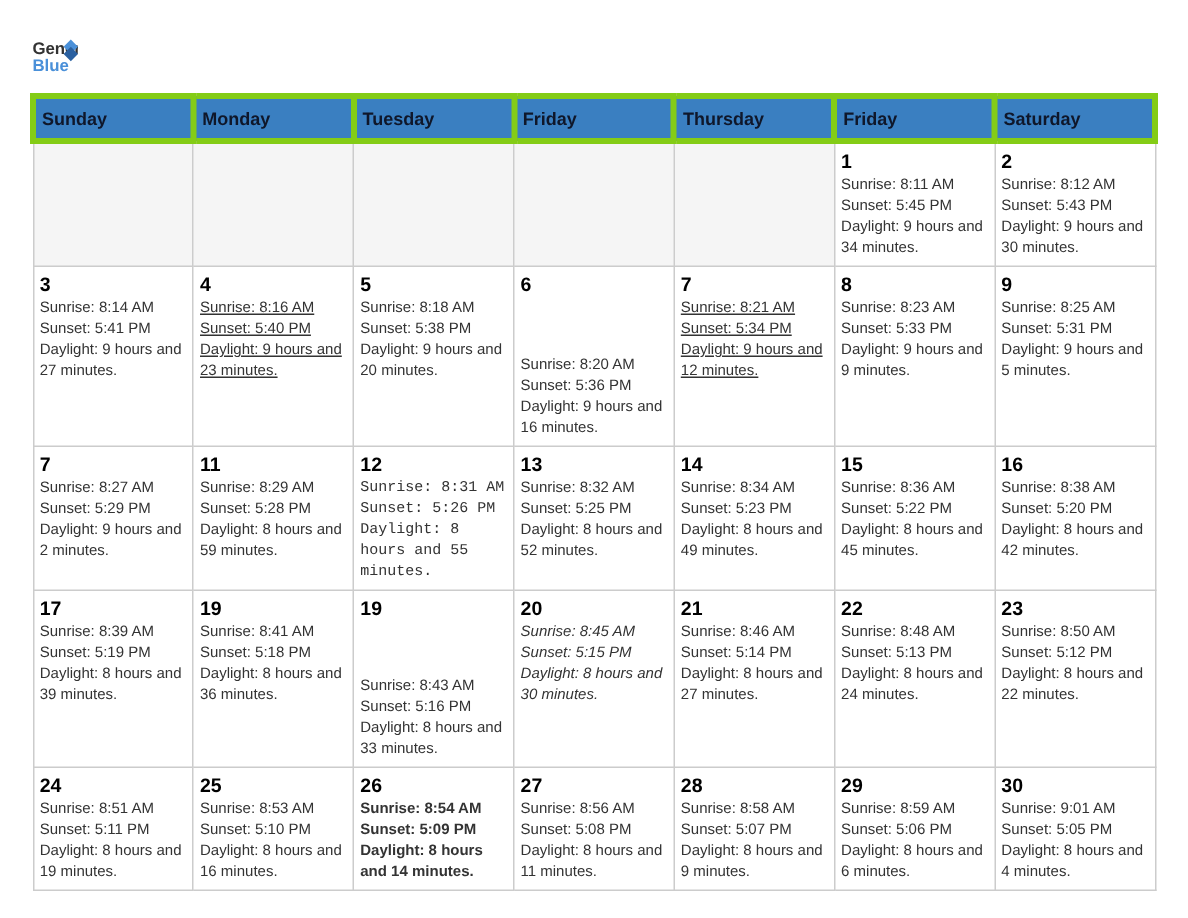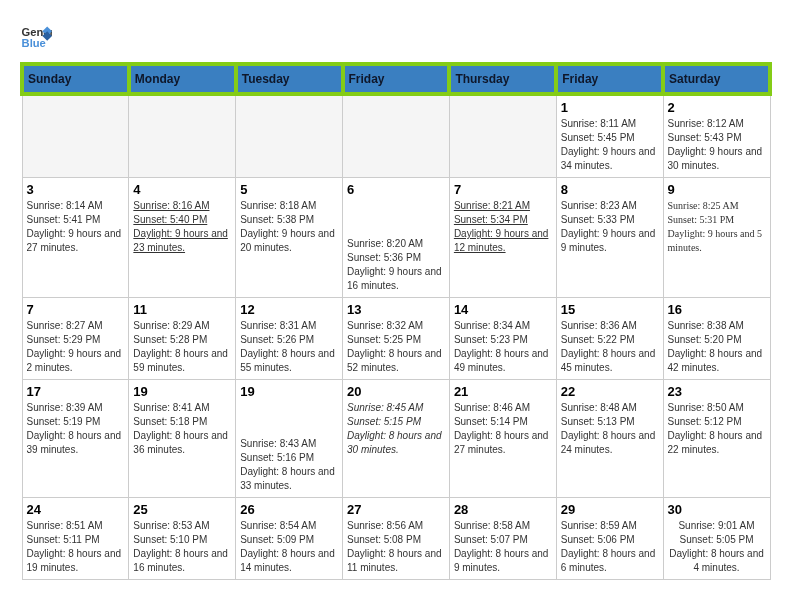--- a/index.html
+++ b/index.html
@@ -168,41 +168,41 @@
 Daylight: 9 hours and 12 minutes.</div>
         </td>
         <td>
           <div class="day-number">8</div>
           <div class="day-info" style="white-space: pre-line;">Sunrise: 8:23 AM
 Sunset: 5:33 PM
 Daylight: 9 hours and 9 minutes.</div>
         </td>
         <td>
           <div class="day-number">9</div>
-          <div class="day-info" style="white-space: pre-line; font-family: Liberation Serif, serif;">Sunrise: 8:25 AM
+          <div class="day-info" style="white-space: pre-line;">Sunrise: 8:25 AM
 Sunset: 5:31 PM
 Daylight: 9 hours and 5 minutes.</div>
         </td>
       </tr>
       <tr>
         <td>
           <div class="day-number">7</div>
           <div class="day-info" style="white-space: pre-line;">Sunrise: 8:27 AM
 Sunset: 5:29 PM
 Daylight: 9 hours and 2 minutes.</div>
         </td>
         <td>
           <div class="day-number">11</div>
           <div class="day-info" style="white-space: pre-line;">Sunrise: 8:29 AM
 Sunset: 5:28 PM
 Daylight: 8 hours and 59 minutes.</div>
         </td>
         <td>
           <div class="day-number">12</div>
-          <div class="day-info" style="white-space: pre-line;">Sunrise: 8:31 AM
+          <div class="day-info" style="white-space: pre-line; font-family: Liberation Mono, monospace;">Sunrise: 8:31 AM
 Sunset: 5:26 PM
 Daylight: 8 hours and 55 minutes.</div>
         </td>
         <td>
           <div class="day-number">13</div>
           <div class="day-info" style="white-space: pre-line;">Sunrise: 8:32 AM
 Sunset: 5:25 PM
 Daylight: 8 hours and 52 minutes.</div>
         </td>
         <td>
@@ -276,21 +276,21 @@
 Daylight: 8 hours and 19 minutes.</div>
         </td>
         <td>
           <div class="day-number">25</div>
           <div class="day-info" style="white-space: pre-line;">Sunrise: 8:53 AM
 Sunset: 5:10 PM
 Daylight: 8 hours and 16 minutes.</div>
         </td>
         <td>
           <div class="day-number">26</div>
-          <div class="day-info" style="white-space: pre-line;">Sunrise: 8:54 AM
+          <div class="day-info" style="white-space: pre-line; font-weight: bold;">Sunrise: 8:54 AM
 Sunset: 5:09 PM
 Daylight: 8 hours and 14 minutes.</div>
         </td>
         <td>
           <div class="day-number">27</div>
           <div class="day-info" style="white-space: pre-line;">Sunrise: 8:56 AM
 Sunset: 5:08 PM
 Daylight: 8 hours and 11 minutes.</div>
         </td>
         <td>
@@ -300,19 +300,19 @@
 Daylight: 8 hours and 9 minutes.</div>
         </td>
         <td>
           <div class="day-number">29</div>
           <div class="day-info" style="white-space: pre-line;">Sunrise: 8:59 AM
 Sunset: 5:06 PM
 Daylight: 8 hours and 6 minutes.</div>
         </td>
         <td>
           <div class="day-number">30</div>
-          <div class="day-info" style="white-space: pre-line; text-align: center;">Sunrise: 9:01 AM
+          <div class="day-info" style="white-space: pre-line;">Sunrise: 9:01 AM
 Sunset: 5:05 PM
 Daylight: 8 hours and 4 minutes.</div>
         </td>
       </tr>
     </tbody>
 </table>
 
 </body></html>

